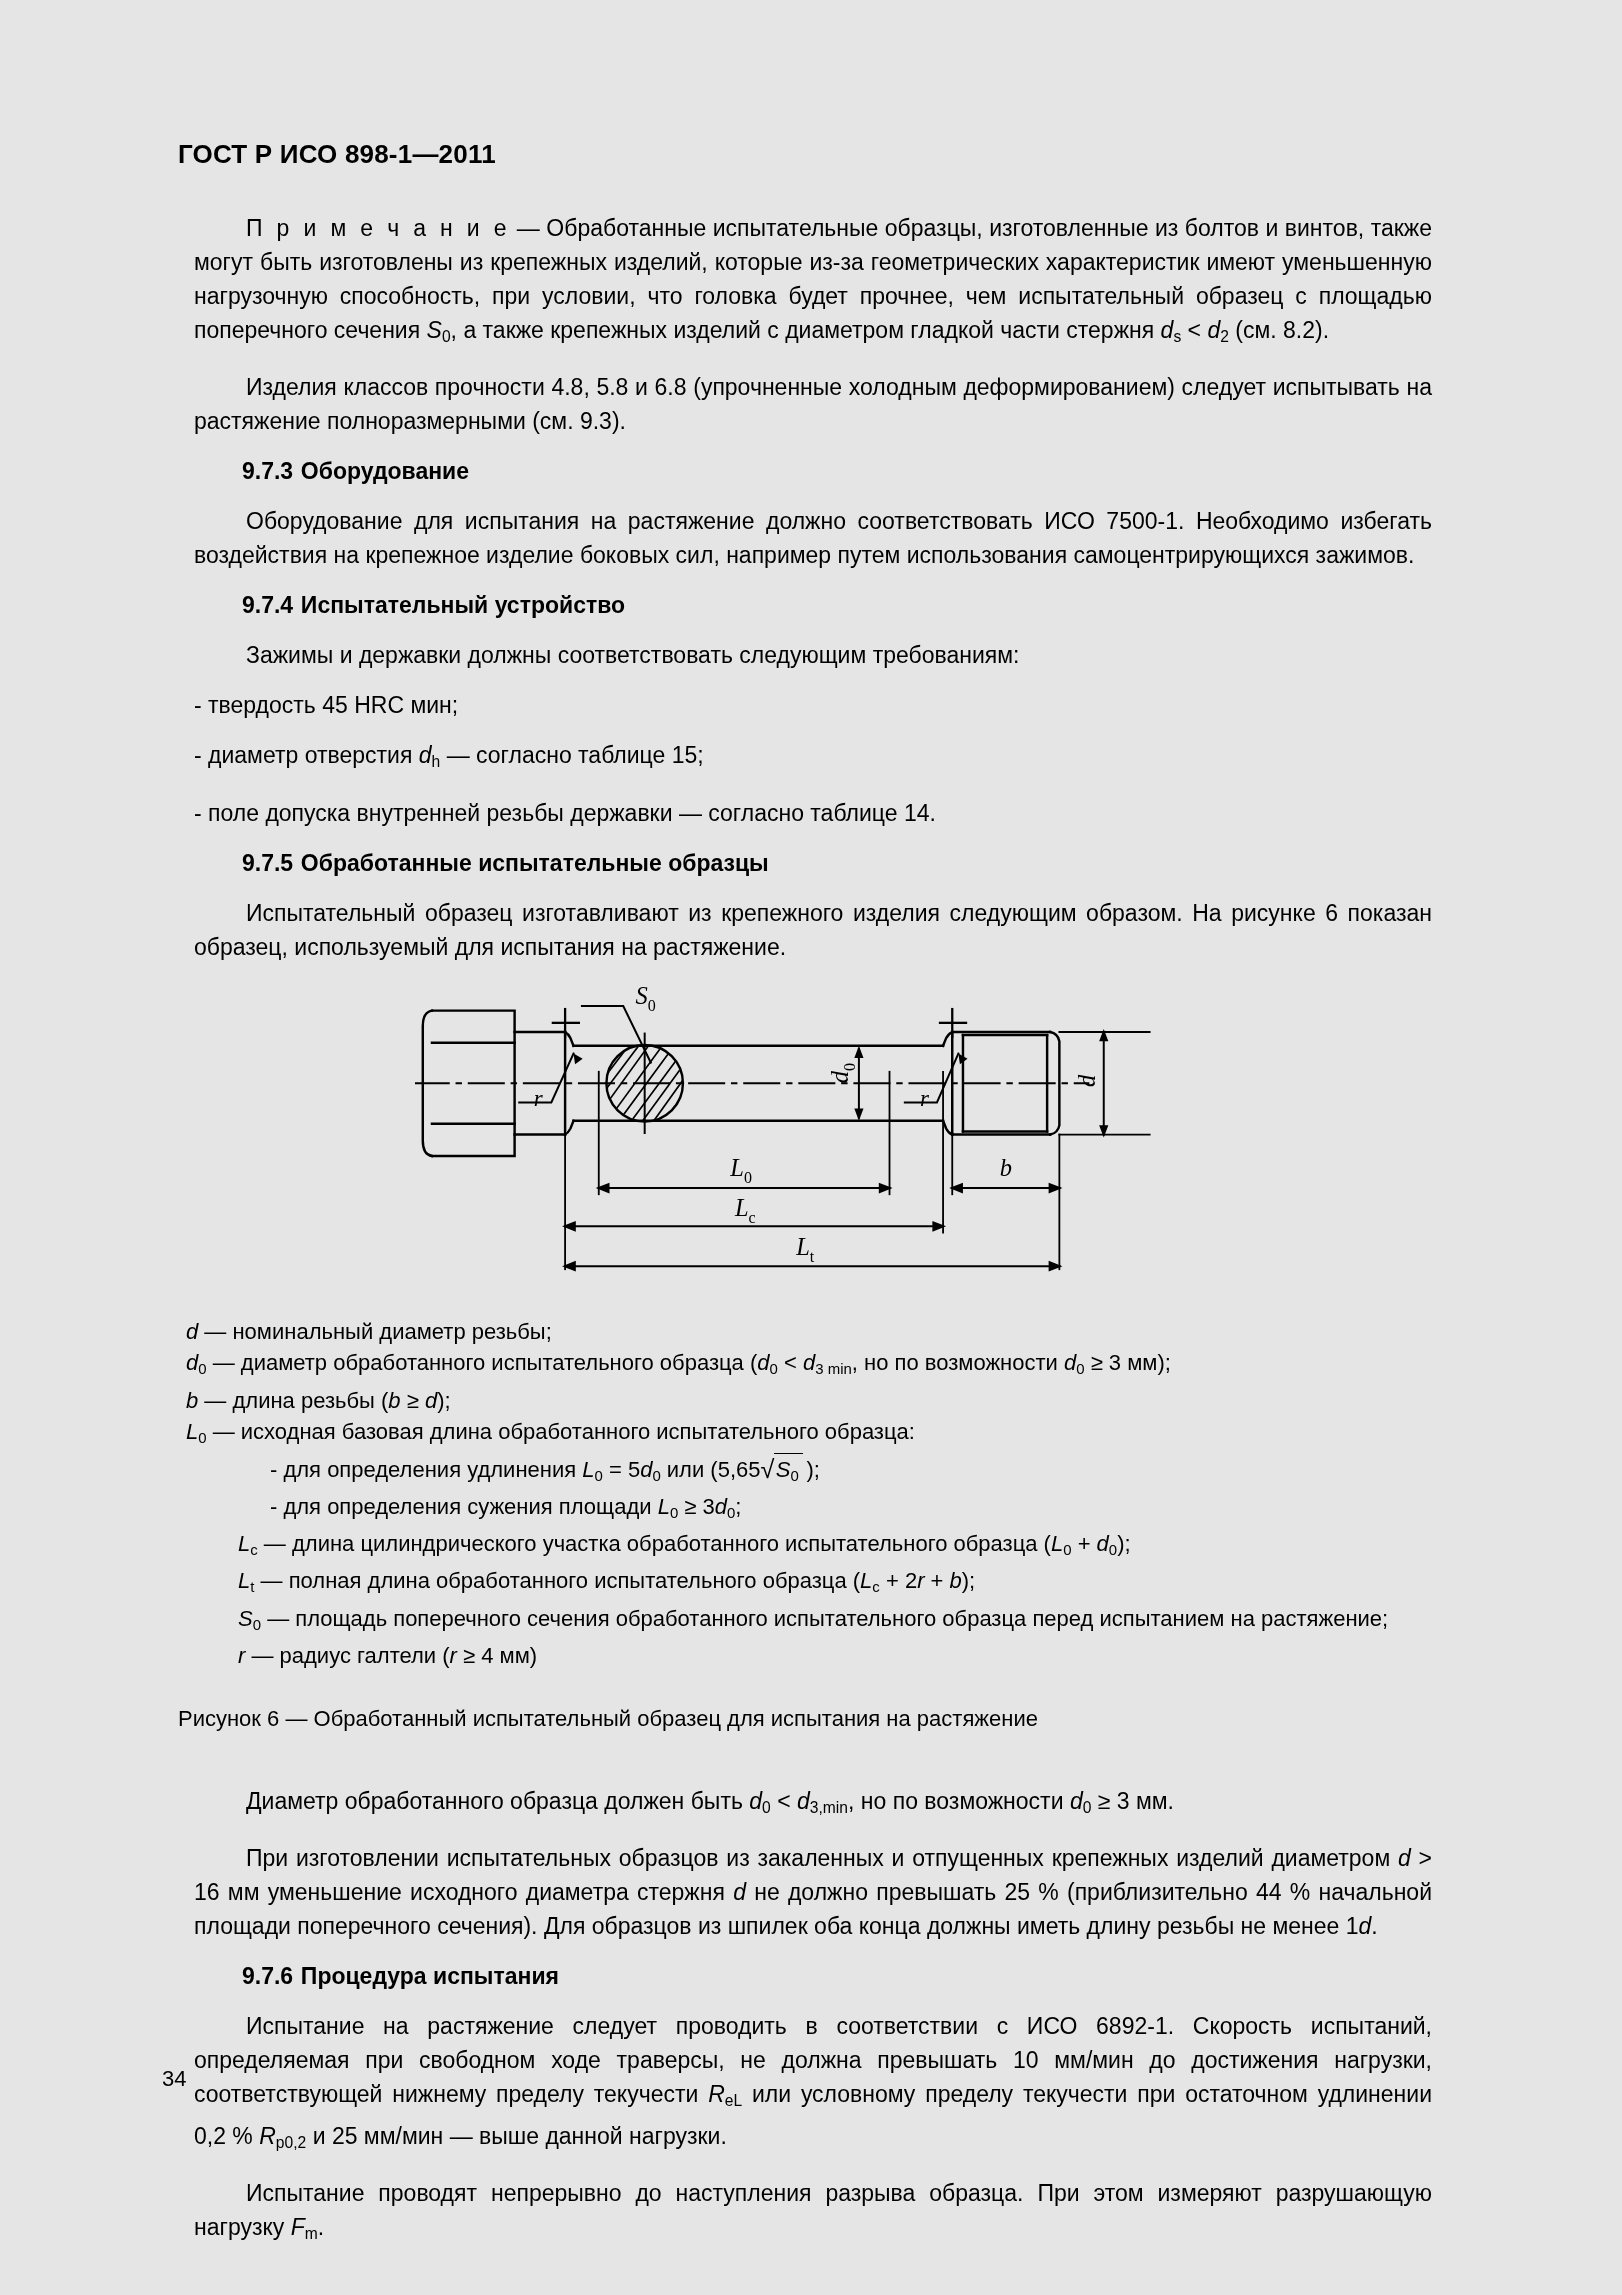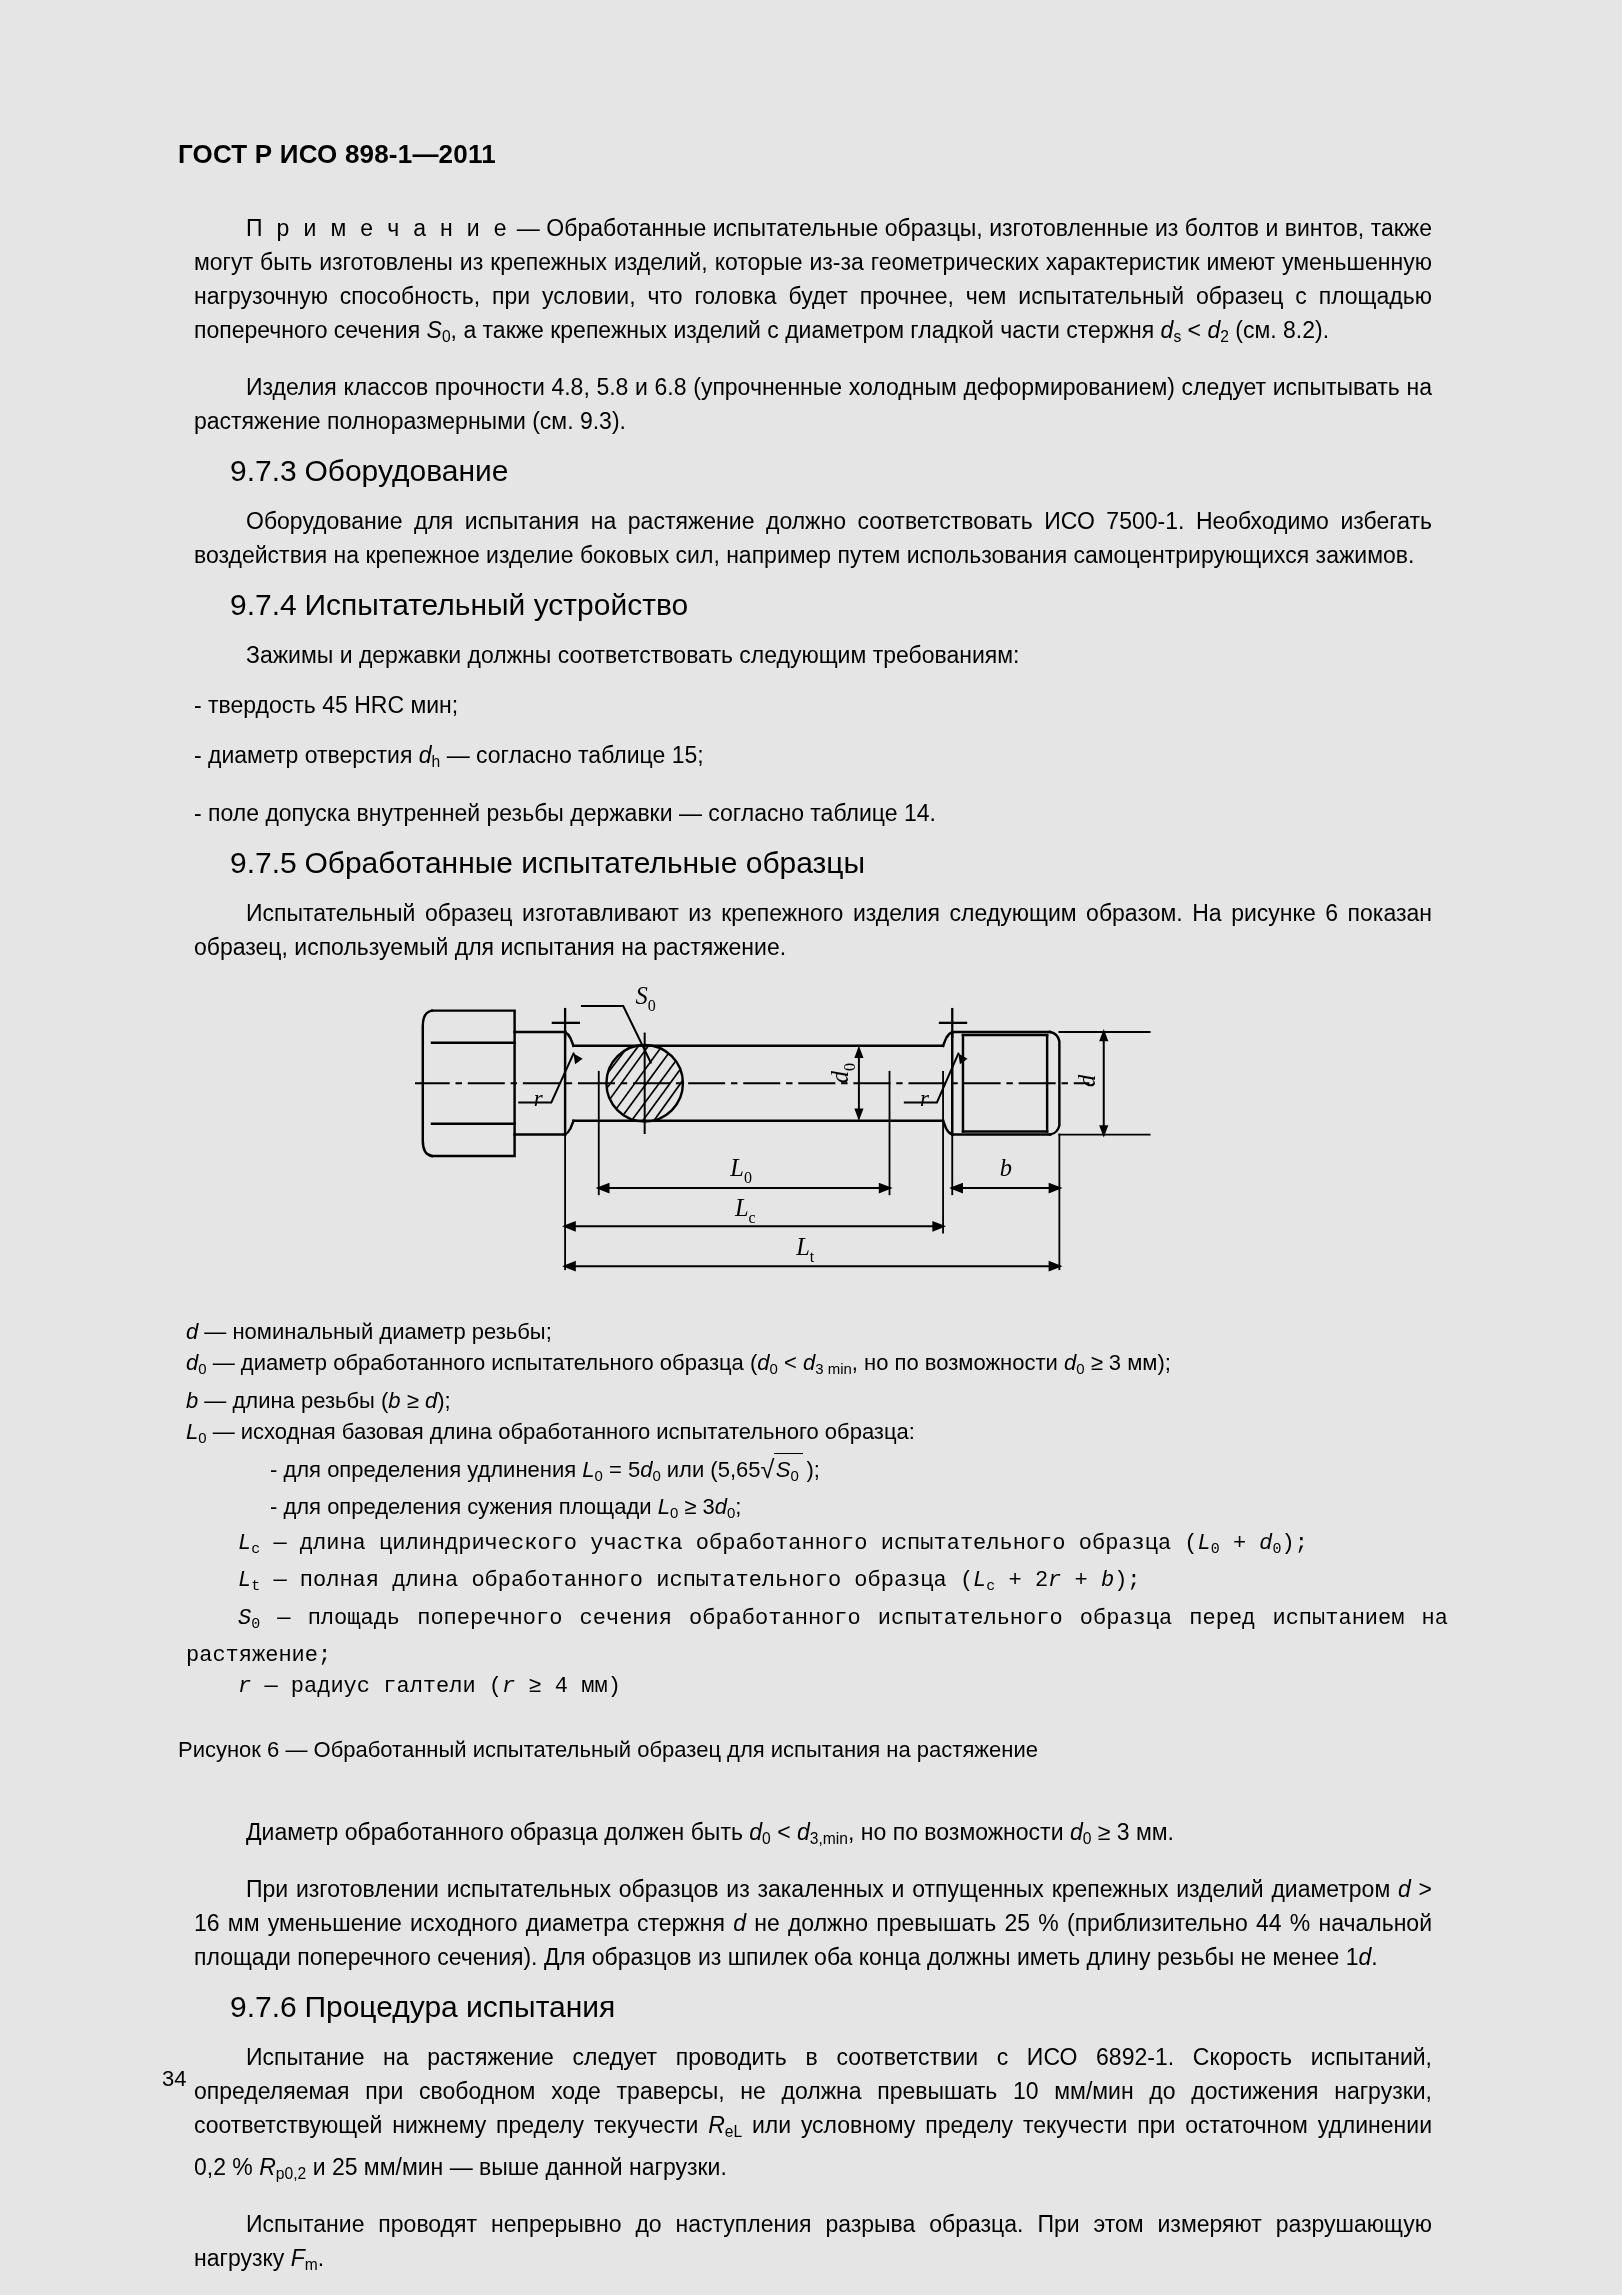--- a/index.html
+++ b/index.html
@@ -39,36 +39,36 @@
     line-height: 34px;
     text-align: justify;
     text-justify: inter-word;
   }
   p.body.indent { text-indent: 52px; }
   p.note { text-indent: 52px; }
   .sp-note {
     letter-spacing: 3.8px;
   }
   h3.heading {
-    margin: 0;
-    font-size: 30px;
+    margin: 12px;
+    font-size: 23px;
     line-height: 34px;
-    font-weight: normal;
+    font-weight: bold;
     text-indent: 52px;
   }
   h3.heading .num { margin-right: 7.7px; }
   .legend {
     font-size: 22px;
     line-height: 31px;
     text-align: justify;
     margin-left: 8px;
   }
   .legend div { margin: 0; }
   .legend .sub-item { padding-left: 84px; }
-  .legend .hang { text-indent: 52px; font-family: Liberation Mono, monospace; }
+  .legend .hang { text-indent: 52px; }
   .caption {
     font-size: 22px;
     line-height: 31px;
   }
   i, .it { font-style: italic; }
   sub { font-size: 0.68em; font-style: normal; vertical-align: -0.28em; }
   .nobr { white-space: nowrap; }
   .page-number {
     position: absolute;
     left: 162px;

